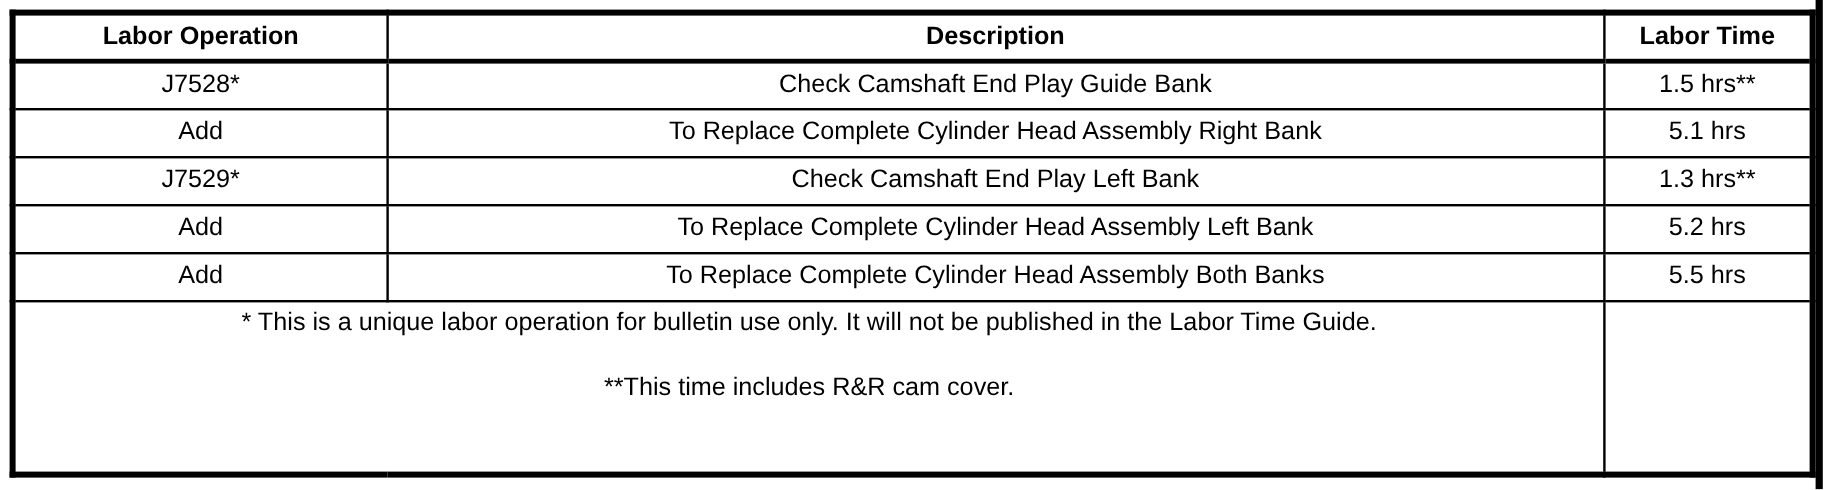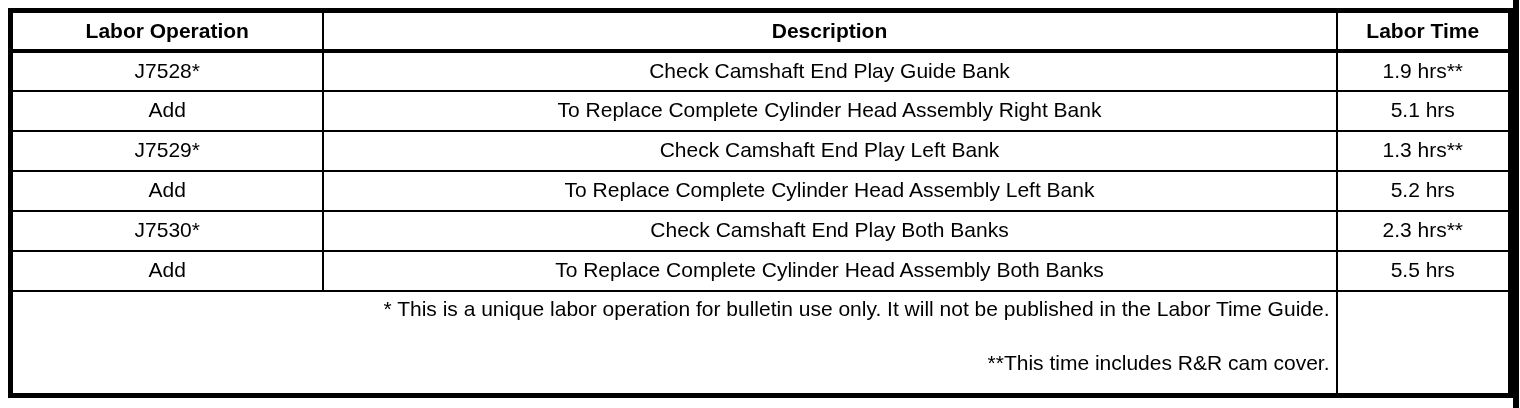--- a/index.html
+++ b/index.html
@@ -43,21 +43,21 @@
   }
   .labor-table thead th {
     font-weight: bold;
     border-bottom: 4px solid #000000;
   }
   .labor-table tbody tr.data-row {
     height: 40px;
   }
   .labor-table tr.footnotes-row td {
     vertical-align: top;
-    text-align: right;
+    text-align: center;
     padding: 5px 6px 0 6px;
     white-space: normal;
   }
   .footnote-line-2 {
     margin-top: 30px;
   }
   .page-border-right {
     position: absolute;
     left: 1513px;
     top: 0;
@@ -81,41 +81,36 @@
       <tr>
         <th>Labor Operation</th>
         <th>Description</th>
         <th>Labor Time</th>
       </tr>
     </thead>
     <tbody>
       <tr class="data-row">
         <td>J7528*</td>
         <td>Check Camshaft End Play Guide Bank</td>
-        <td>1.9 hrs**</td>
+        <td>1.5 hrs**</td>
       </tr>
       <tr class="data-row">
         <td>Add</td>
         <td>To Replace Complete Cylinder Head Assembly Right Bank</td>
         <td>5.1 hrs</td>
       </tr>
       <tr class="data-row">
         <td>J7529*</td>
         <td>Check Camshaft End Play Left Bank</td>
         <td>1.3 hrs**</td>
       </tr>
       <tr class="data-row">
         <td>Add</td>
         <td>To Replace Complete Cylinder Head Assembly Left Bank</td>
         <td>5.2 hrs</td>
-      </tr>
-      <tr class="data-row">
-        <td>J7530*</td>
-        <td>Check Camshaft End Play Both Banks</td>
-        <td>2.3 hrs**</td>
       </tr>
       <tr class="data-row">
         <td>Add</td>
         <td>To Replace Complete Cylinder Head Assembly Both Banks</td>
         <td>5.5 hrs</td>
       </tr>
       <tr class="footnotes-row">
         <td colspan="2">
           <div class="footnote-line-1">* This is a unique labor operation for bulletin use only. It will not be published in the Labor Time Guide.</div>
           <div class="footnote-line-2">**This time includes R&amp;R cam cover.</div>

